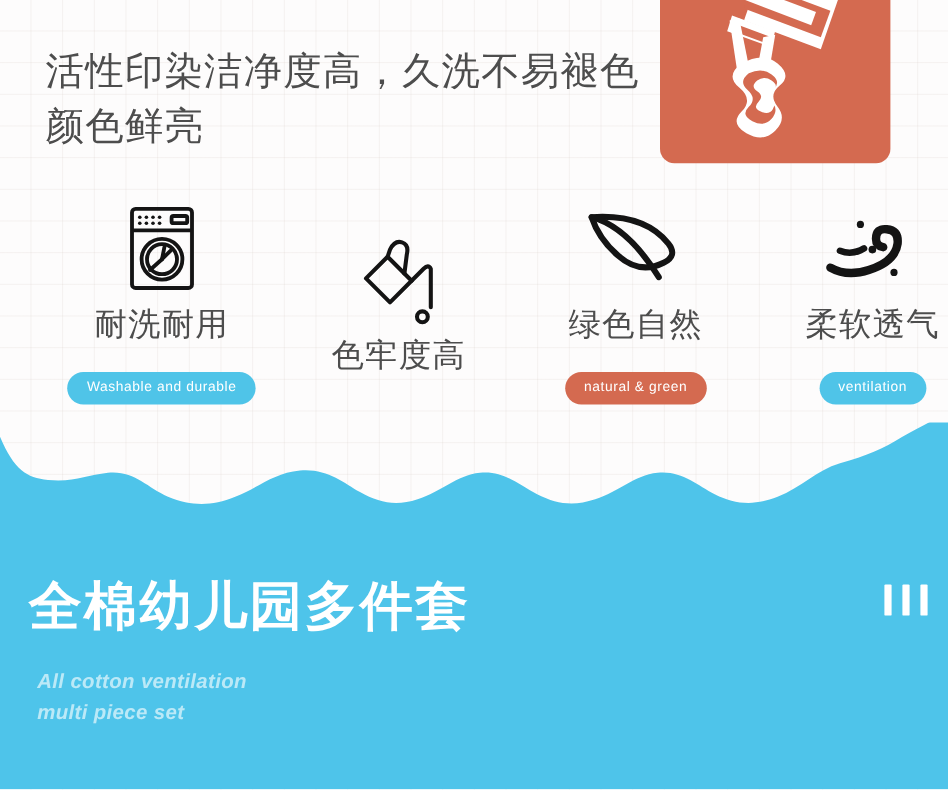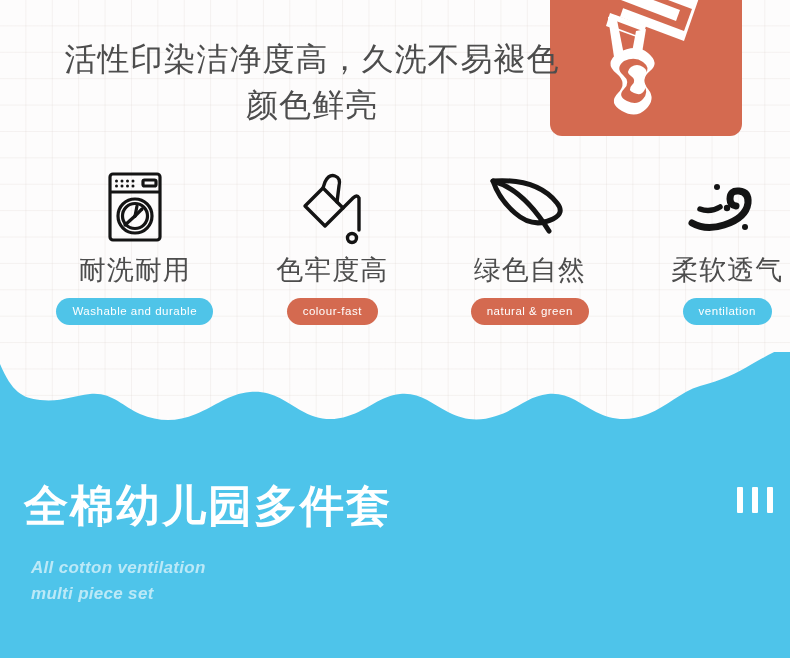--- a/index.html
+++ b/index.html
@@ -41,24 +41,24 @@
     position: absolute;
     left: 50%;
     top: 50%;
     transform: translate(-50%, -50%);
     display: block;
   }
 
   
   .headline {
     position: absolute;
-    left: 56px;
+    left: 38px;
     top: 36px;
     width: 512px;
-    text-align: center;
+    text-align: left;
     color: #4d4d4d;
     font-size: 32px;
     line-height: 46px;
     letter-spacing: 1px;
     font-weight: 400;
     white-space: pre-line;
   }
 
   
   .features {
@@ -86,21 +86,21 @@
 
   .feature-label {
     margin-top: 8px;
     font-size: 27px;
     line-height: 32px;
     color: #4d4d4d;
     letter-spacing: 1px;
     white-space: nowrap;
   }
   .feature-badge {
-    margin-top: 12px;
+    margin-top: 24px;
     height: 27px;
     line-height: 27px;
     padding: 0 16px;
     border-radius: 14px;
     color: #ffffff;
     font-size: 11.5px;
     letter-spacing: 0.5px;
     white-space: nowrap;
   }
 
@@ -219,21 +219,20 @@
         <svg width="66" height="78" viewBox="0 0 66 78" aria-hidden="true">
           <g fill="none" stroke="#141414" stroke-width="3.4" stroke-linejoin="round" stroke-linecap="round">
             <path d="M24 20 L6 38 L26 58 L44 40 Z"></path>
             <path d="M24 20 L26 14 q4 -8 10 -6 q6 2 4 10 L38 34"></path>
             <path d="M44 40 L54 30 q4 -4 6 0 L60 62"></path>
             <circle cx="53" cy="70" r="4.5"></circle>
           </g>
         </svg>
       </div>
       <div class="feature-label">色牢度高</div>
-      <div class="feature-badge" style="background:#d46a50">colour-fast</div>
     </div>
 
     <div class="feature">
       <div class="feature-icon">
         <svg width="86" height="64" viewBox="0 0 86 64" aria-hidden="true">
           <g fill="none" stroke="#141414" stroke-width="5" stroke-linecap="round" stroke-linejoin="round">
             <path d="M6 6 q44 -3 64 22 q8 10 -4 16 q-20 10 -38 -6 Q12 24 6 6 Z"></path>
             <path d="M6 6 q30 8 56 50"></path>
           </g>
         </svg>

